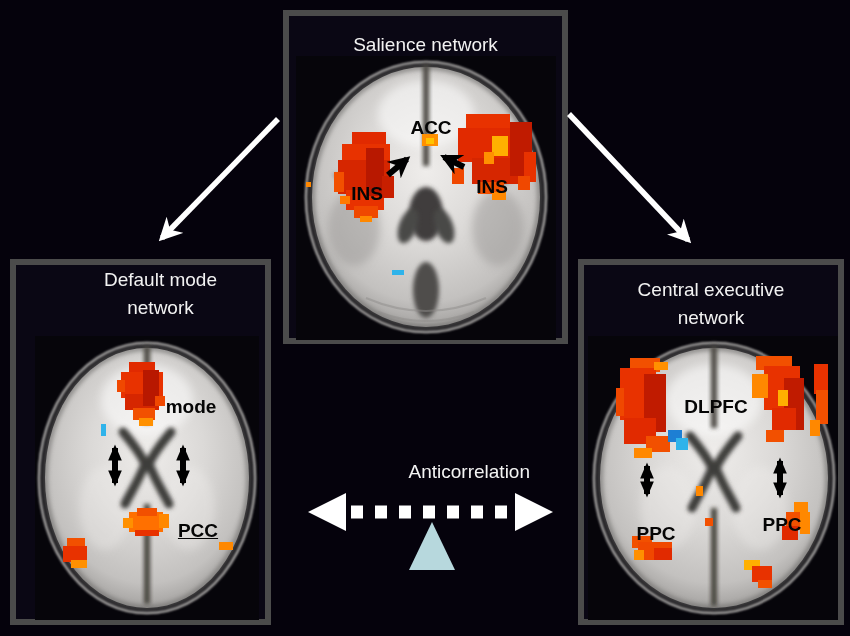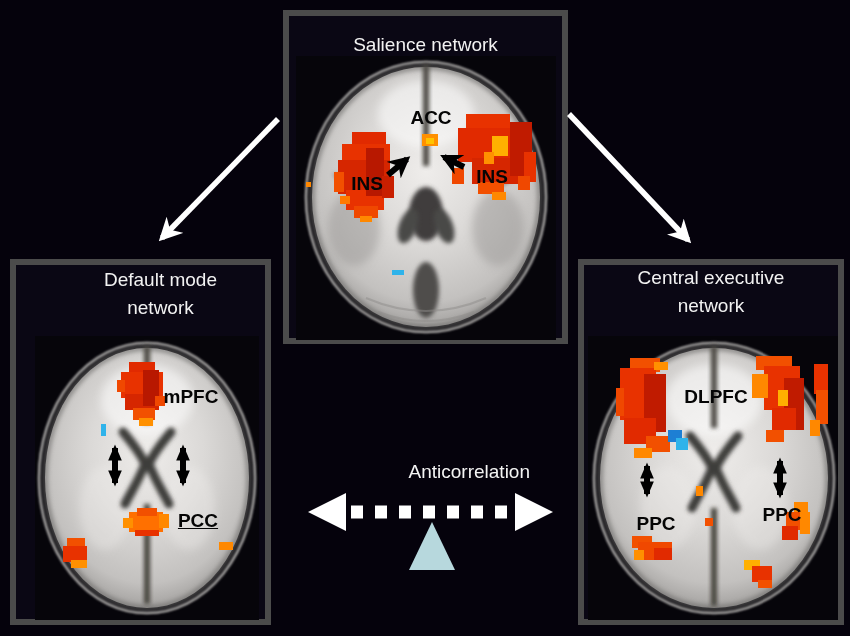--- a/index.html
+++ b/index.html
@@ -15,35 +15,35 @@
   .panel-salience { left:283px; top:10px;  width:285px; height:334px; }
   .panel-dmn      { left:10px;  top:259px; width:261px; height:366px; }
   .panel-cen      { left:578px; top:259px; width:266px; height:366px; }
 
   .panel-title {
     position:absolute; z-index:5; text-align:center;
     color:#f2f2f2; font-size:19px; line-height:28px; font-weight:400;
   }
   .t-salience { left:283px; top:31px;  width:285px; }
   .t-dmn      { left:10px;  top:266px; width:301px; }
-  .t-cen      { left:578px; top:264px; width:266px; }
+  .t-cen      { left:578px; top:276px; width:266px; }
   .t-dmn span { display:inline-block; width:175px; }
   .t-cen span { display:inline-block; width:200px; }
 
   .brain { position:absolute; z-index:2; }
   .b-salience { left:296px; top:56px;  }
   .b-dmn      { left:35px;  top:336px; }
   .b-cen      { left:588px; top:336px; }
 
   .overlay {
     position:absolute; left:0; top:0; z-index:3; pointer-events:none;
   }
   .rlabel {
     position:absolute; z-index:6; transform:translate(-50%,-50%);
-    color:#050505; font-size:19px; font-weight:700; white-space:nowrap;
+    color:#050505; font-size:19px; font-weight:700; white-space:nowrap;margin-top:10px;
   }
   .anti-label {
     position:absolute; z-index:6; left:330px; top:461px; width:200px;
     text-align:right; color:#f4f4f4; font-size:19px; font-weight:400;
   }
 </style>
 </head>
 <body>
 
 <div class="figure">
@@ -268,21 +268,21 @@
       <polygon points="553,512 515,493 515,531" fill="#ffffff"></polygon>
       <line x1="351" y1="512" x2="513" y2="512" stroke="#ffffff" stroke-width="13" stroke-dasharray="12 12"></line>
     </g>
 
     <polygon points="432,522 409,570 455,570" fill="#b7d8dd"></polygon>
   </svg>
 
   <div class="rlabel" style="left:431px; top:118px;">ACC</div>
   <div class="rlabel" style="left:367px; top:184px;">INS</div>
   <div class="rlabel" style="left:492px; top:177px;">INS</div>
-  <div class="rlabel" style="left:191px; top:397px;">mPFC</div>
+  <div class="rlabel" style="left:191px; top:397px;">mode</div>
   <div class="rlabel" style="left:198px; top:521px;text-decoration:underline;">PCC</div>
   <div class="rlabel" style="left:716px; top:397px;">DLPFC</div>
   <div class="rlabel" style="left:656px; top:524px;">PPC</div>
   <div class="rlabel" style="left:782px; top:515px;">PPC</div>
 
   <div class="anti-label">Anticorrelation</div>
 
 </div>
 
 </body></html>

